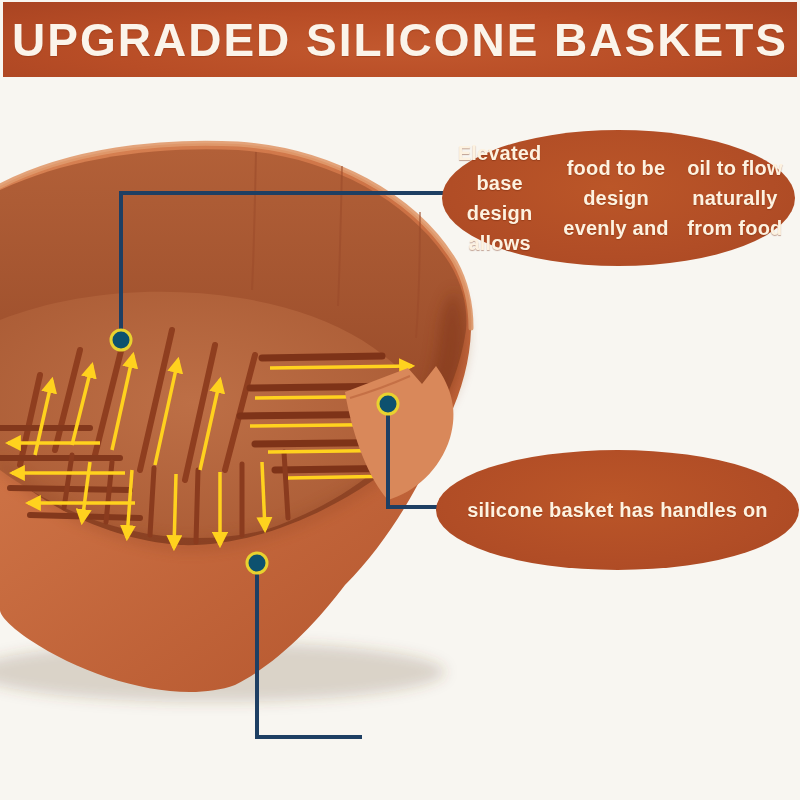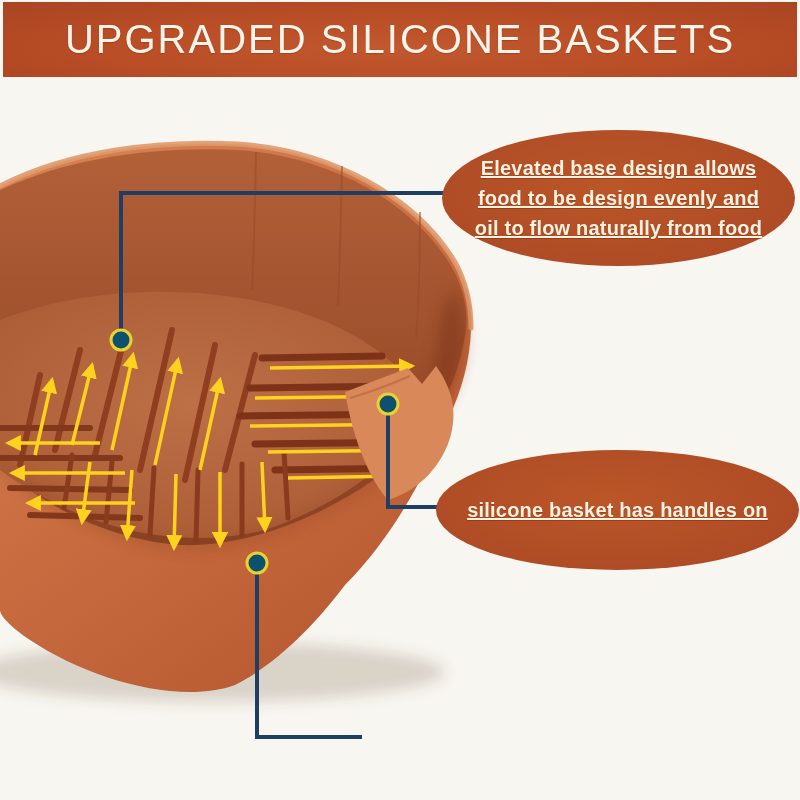--- a/index.html
+++ b/index.html
@@ -7,29 +7,29 @@
     position:relative;width:800px;height:800px;overflow:hidden;
     background:#f8f6f1;
     font-family:"Liberation Sans", sans-serif;
   }
   .banner{
     position:absolute;left:3px;right:3px;top:2px;height:75px;
     background:radial-gradient(ellipse at 50% 62%, #c2582e 0%, #b84d26 55%, #a94422 100%);
     display:flex;align-items:center;justify-content:center;
   }
   .banner h1{
-    margin:9px;color:#fbf4ea;font-size:40px;font-weight:400;letter-spacing:2px;
+    margin:9px;color:#fbf4ea;font-size:46px;font-weight:700;letter-spacing:2px;
     text-shadow:0 1px 1px rgba(120,40,10,.35);white-space:nowrap;
   }
   svg.product{position:absolute;left:0;top:0;}
   .callout{
     position:absolute;border-radius:50%;
     background:radial-gradient(ellipse at 48% 42%, #bb5628 0%, #b14d26 62%, #a94822 100%);
-    display:flex;flex-direction:column;align-items:center;justify-content:center;
-    color:#fdf2e0;font-weight:700;text-align:center;text-decoration:underline;
+    display:flex;flex-direction:row;align-items:center;justify-content:center;
+    color:#fdf2e0;font-weight:700;text-align:center;
   }
   .callout span{display:block;line-height:30px;font-size:20px;letter-spacing:.2px;
     text-shadow:0 1px 1px rgba(110,35,8,.4);}
   #callout-1{left:442px;top:130px;width:353px;height:136px;}
   #callout-2{left:436px;top:450px;width:363px;height:120px;font-size:20.5px;}
   #callout-3{left:355px;top:675px;width:370px;height:120px;align-items:flex-start;padding-left:58px;box-sizing:border-box;text-align:left;}
 </style>
 </head>
 <body>
 

